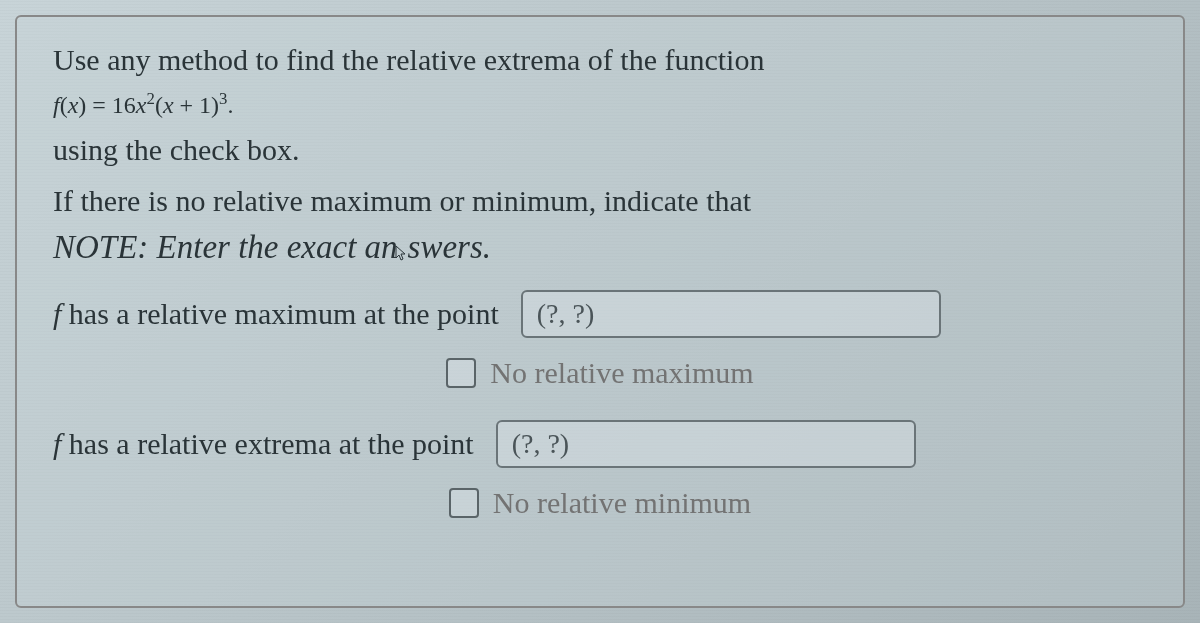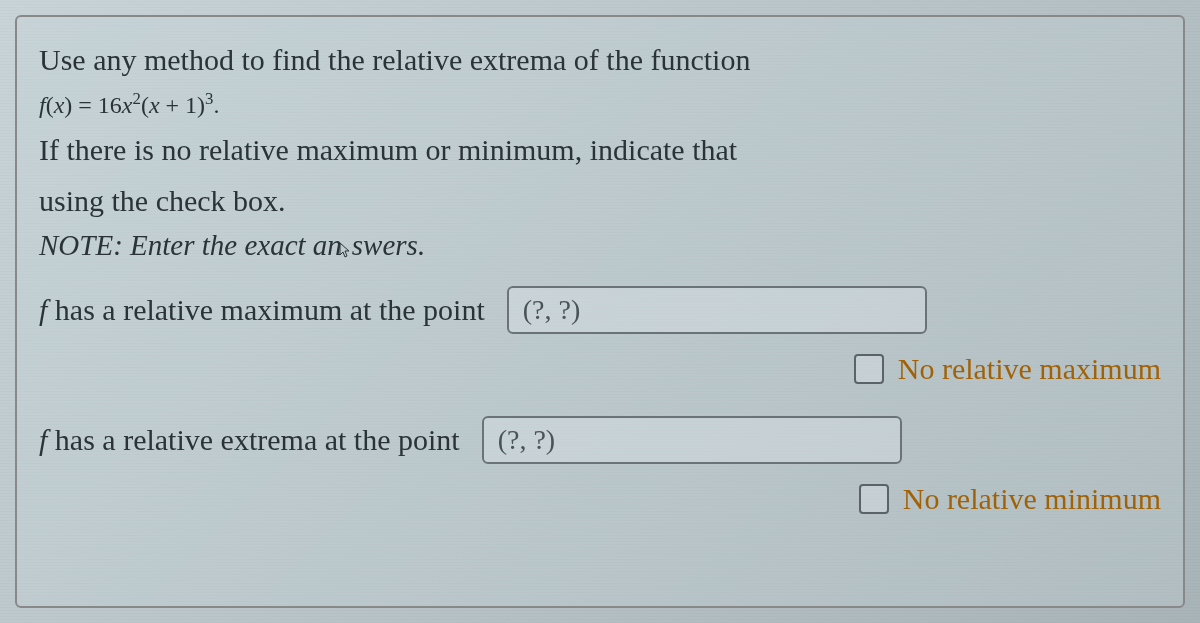--- a/index.html
+++ b/index.html
@@ -30,21 +30,21 @@
         transparent 1px,
         transparent 3px
       );
       pointer-events: none;
     }
     .container {
       width: 100%;
       height: 100%;
       border: 2px solid #888;
       border-radius: 6px;
-      padding: 20px 22px;
+      padding: 20px 36px;
       background: rgba(200, 212, 216, 0.3);
       position: relative;
     }
     .question-text {
       font-size: 30px;
       color: #2a3438;
       line-height: 1.5;
       margin-bottom: 4px;
     }
     .function-line {
@@ -65,21 +65,21 @@
       vertical-align: super;
       font-style: normal;
     }
     .condition-text {
       font-size: 30px;
       color: #2a3438;
       line-height: 1.5;
       margin-bottom: 6px;
     }
     .note-text {
-      font-size: 29px;
+      font-size: 33px;
       color: #2a3438;
       font-style: italic;
       margin-bottom: 24px;
       position: relative;
     }
     .cursor-icon {
       display: inline-block;
       position: relative;
       top: 6px;
       margin-left: -4px;
@@ -105,23 +105,23 @@
       color: #4a5458;
       font-family: Georgia, serif;
       min-width: 420px;
       height: 48px;
       display: flex;
       align-items: center;
     }
     .checkbox-row {
       display: flex;
       align-items: center;
-      justify-content: flex-end;
+      justify-content: center;
       font-size: 30px;
-      color: #a16207;
+      color: #737373;
       margin-bottom: 30px;
       gap: 14px;
     }
     .checkbox {
       width: 30px;
       height: 30px;
       border: 2px solid #5a6468;
       border-radius: 4px;
       background: rgba(220, 228, 232, 0.4);
       cursor: pointer;
@@ -145,22 +145,22 @@
 <body>
 
 <div class="container">
 
   <div class="question-text">Use any method to find the relative extrema of the function</div>
 
   <div class="function-line">
     <span class="fx">f</span><span class="normal">(</span><span class="fx">x</span><span class="normal">) = 16</span><span class="fx">x</span><span class="sup">2</span><span class="normal">(</span><span class="fx">x</span><span class="normal"> + 1)</span><span class="sup">3</span><span class="normal">.</span>
   </div>
 
+  <div class="condition-text">using the check box.</div>
   <div class="condition-text">If there is no relative maximum or minimum, indicate that</div>
-  <div class="condition-text">using the check box.</div>
 
   <div class="note-text">
     <span>NOTE: Enter the exact an</span><span class="cursor-icon"><svg width="16" height="20" viewBox="0 0 16 20">
           <path d="M2,2 L2,14 L5,11 L7,16 L9,15 L7,10 L11,10 Z" fill="none" stroke="#2a3438" stroke-width="1"></path>
         </svg></span><span>swers.</span>
   </div>
 
   <div class="answer-row">
     <span><span class="f-italic">f </span><span>has a relative maximum at the point</span></span>
     <div class="answer-input">

